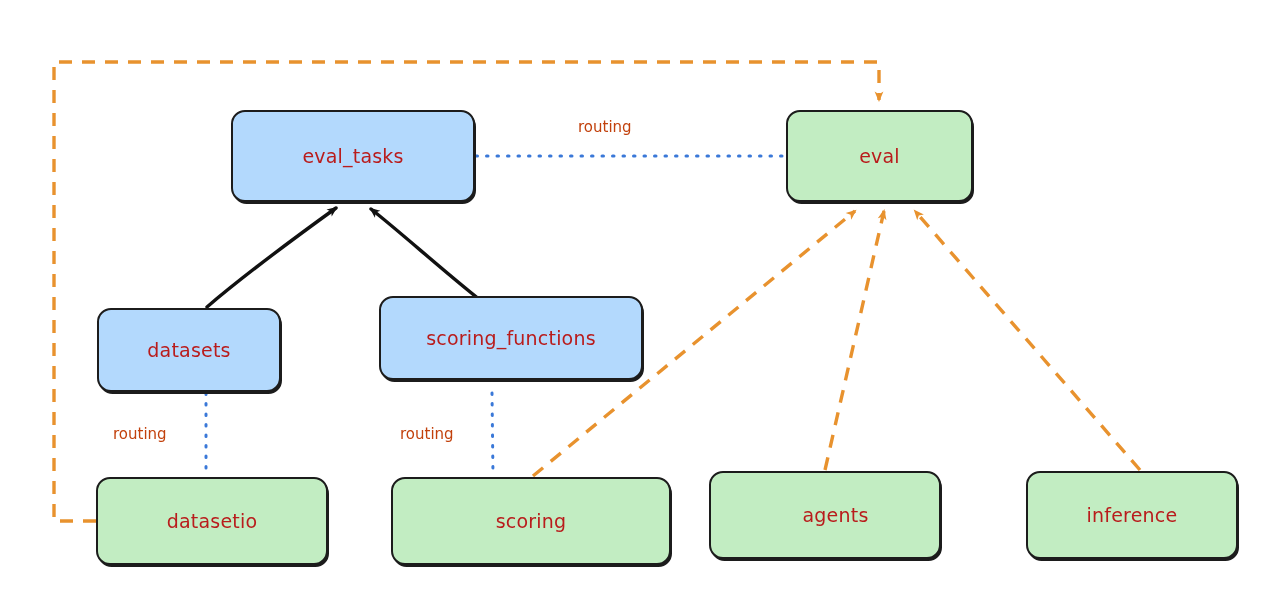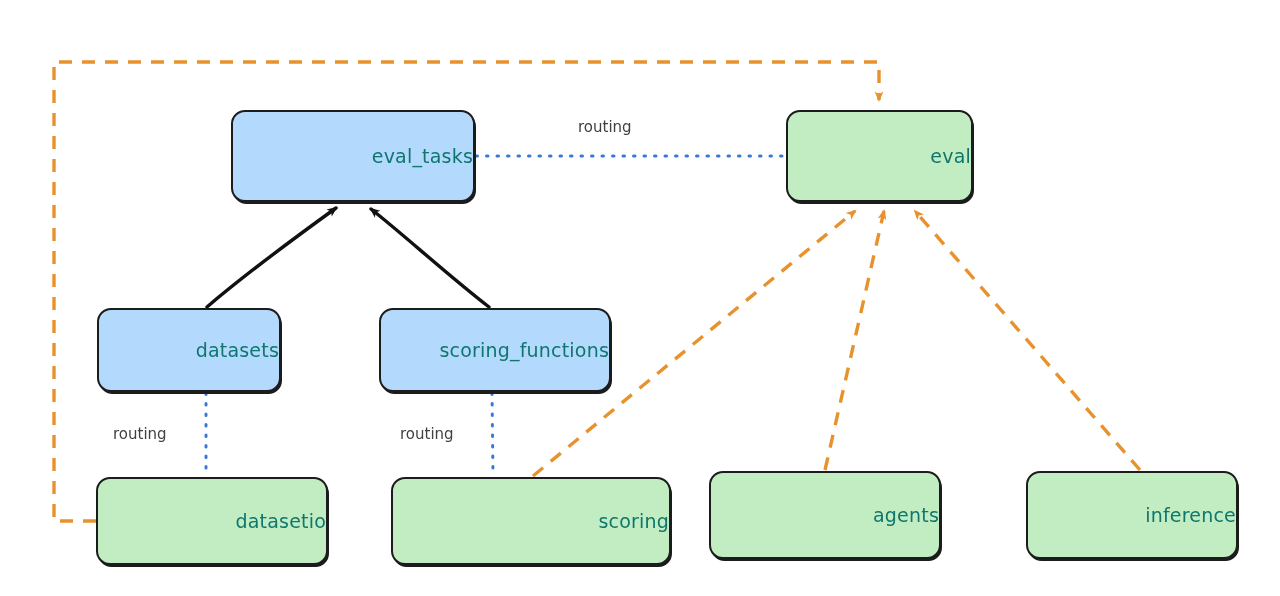--- a/index.html
+++ b/index.html
@@ -25,38 +25,38 @@
     width: 1280px;
     height: 596px;
   }
   .node {
     position: absolute;
     box-sizing: border-box;
     border: 2.6px solid #1c1c1c;
     border-radius: 14px;
     display: flex;
     align-items: center;
-    justify-content: flex-end;
+    justify-content: center;
     font-family: "DejaVu Sans", sans-serif;
     font-size: 19px;
-    color: #0f766e;
+    color: #b91c1c;
     letter-spacing: 0.2px;
     box-shadow: 1.5px 2.5px 0 -0.5px #1c1c1c;
   }
   .node-blue { background: #b3d9fd; }
   .node-green { background: #c2edc2; }
   .node-label {
     pointer-events: none;
     white-space: nowrap;
   }
   .edge-label {
     position: absolute;
     font-family: "DejaVu Sans", sans-serif;
     font-size: 15px;
-    color: #404040;
+    color: #c2410c;
     white-space: nowrap;
   }
 </style>
 </head>
 <body>
 
 <div id="canvas">
 
   <svg id="edges" viewBox="0 0 1280 596" xmlns="http://www.w3.org/2000/svg">
 
@@ -112,21 +112,21 @@
   </div>
 
   <div class="node node-green" style="left:786px; top:110px; width:187px; height:92px;">
     <span class="node-label">eval</span>
   </div>
 
   <div class="node node-blue" style="left:97px; top:308px; width:184px; height:84px;">
     <span class="node-label">datasets</span>
   </div>
 
-  <div class="node node-blue" style="left:379px; top:308px; width:232px; height:84px;">
+  <div class="node node-blue" style="left:379px; top:296px; width:264px; height:84px;">
     <span class="node-label">scoring_functions</span>
   </div>
 
   <div class="node node-green" style="left:96px; top:477px; width:232px; height:88px;">
     <span class="node-label">datasetio</span>
   </div>
 
   <div class="node node-green" style="left:391px; top:477px; width:280px; height:88px;">
     <span class="node-label">scoring</span>
   </div>

